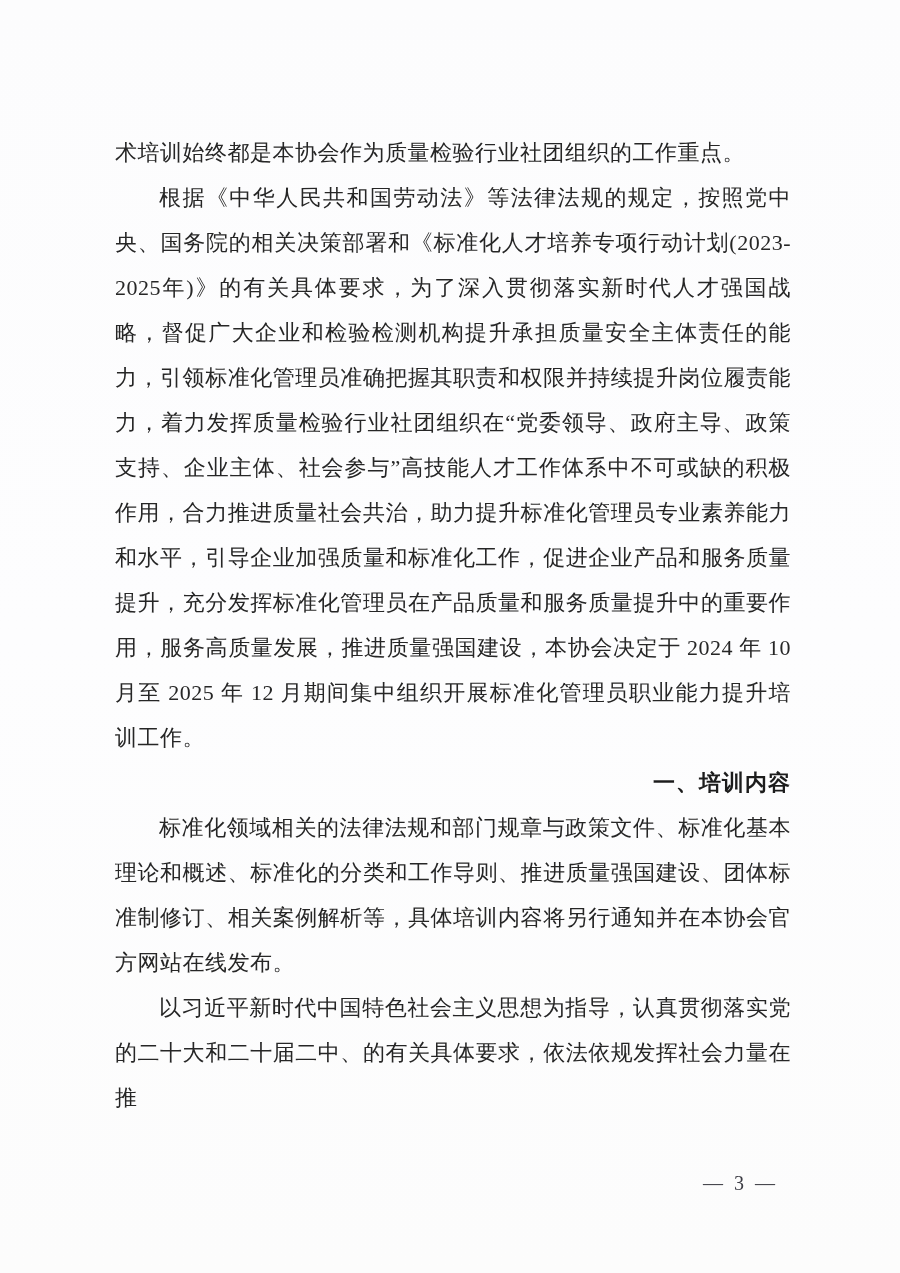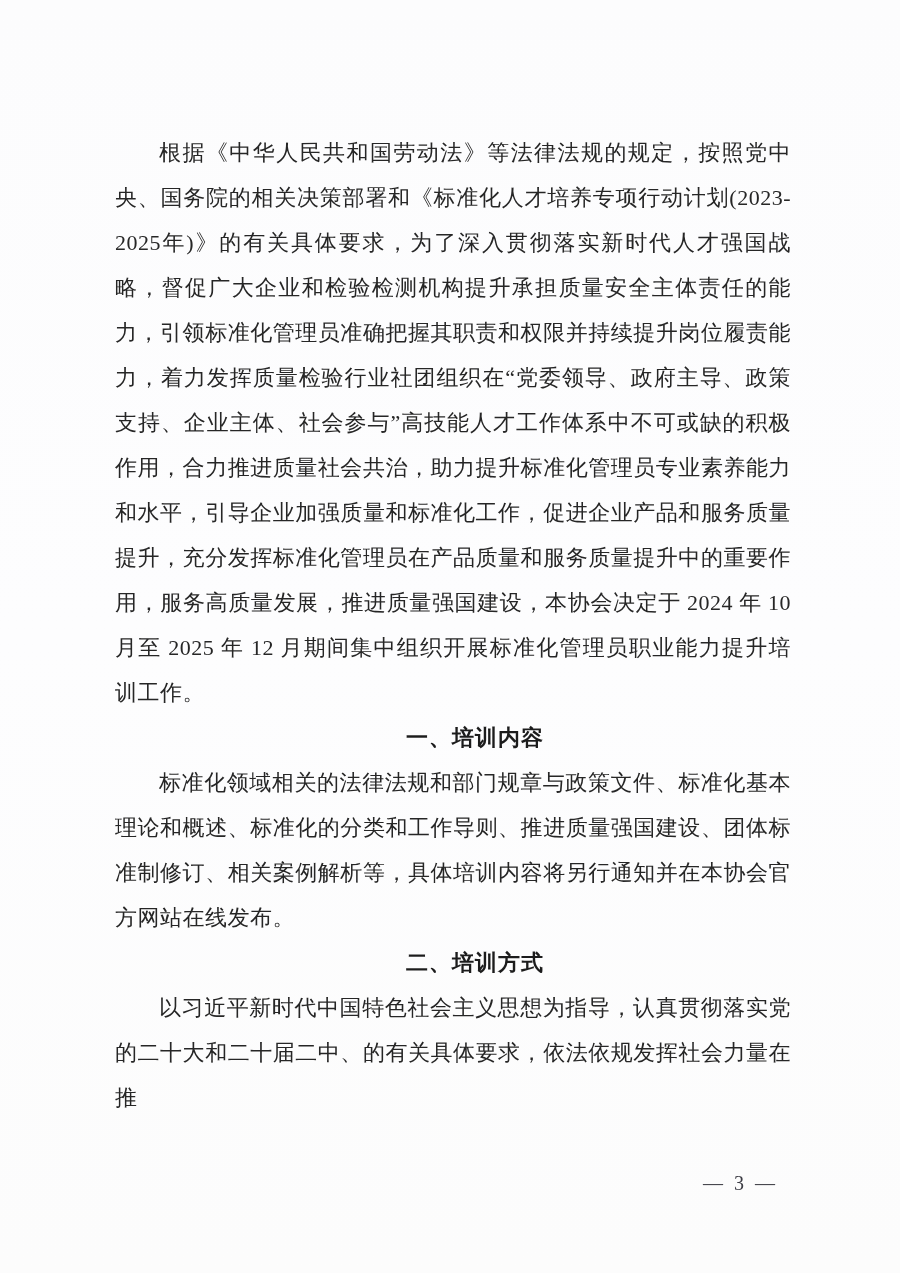--- a/index.html
+++ b/index.html
@@ -32,40 +32,40 @@
     letter-spacing: 0.5px;
     margin: 0;
     color: #262626;
   }
   .block.indent {
     text-indent: 2em;
   }
   .block.heading {
     font-family: "Liberation Sans", "DejaVu Sans", sans-serif;
     font-weight: 700;
-    text-align: center;
+    text-align: right;
     color: #1c1c1c;
     letter-spacing: 1px;
   }
   .page-number {
     position: absolute;
     top: 1168px;
     right: 122px;
     font-size: 20px;
     line-height: 30px;
     letter-spacing: 3px;
     color: #3c3c44;
     font-family: "Liberation Serif", "DejaVu Serif", serif;
   }
 </style>
 </head>
 <body>
 
 <div class="page">
   <div class="doc-body" id="doc-body">
+      <div class="block body">术培训始终都是本协会作为质量检验行业社团组织的工作重点。</div>
       <div class="block body indent">根据《中华人民共和国劳动法》等法律法规的规定，按照党中央、国务院的相关决策部署和《标准化人才培养专项行动计划(2023-2025年)》的有关具体要求，为了深入贯彻落实新时代人才强国战略，督促广大企业和检验检测机构提升承担质量安全主体责任的能力，引领标准化管理员准确把握其职责和权限并持续提升岗位履责能力，着力发挥质量检验行业社团组织在“党委领导、政府主导、政策支持、企业主体、社会参与”高技能人才工作体系中不可或缺的积极作用，合力推进质量社会共治，助力提升标准化管理员专业素养能力和水平，引导企业加强质量和标准化工作，促进企业产品和服务质量提升，充分发挥标准化管理员在产品质量和服务质量提升中的重要作用，服务高质量发展，推进质量强国建设，本协会决定于 2024 年 10 月至 2025 年 12 月期间集中组织开展标准化管理员职业能力提升培训工作。</div>
       <div class="block heading indent">一、培训内容</div>
       <div class="block body indent">标准化领域相关的法律法规和部门规章与政策文件、标准化基本理论和概述、标准化的分类和工作导则、推进质量强国建设、团体标准制修订、相关案例解析等，具体培训内容将另行通知并在本协会官方网站在线发布。</div>
-      <div class="block heading indent">二、培训方式</div>
       <div class="block body indent">以习近平新时代中国特色社会主义思想为指导，认真贯彻落实党的二十大和二十届二中、的有关具体要求，依法依规发挥社会力量在推</div>
     </div>
   <div class="page-number">— 3 —</div>
 </div>
 
 </body></html>

